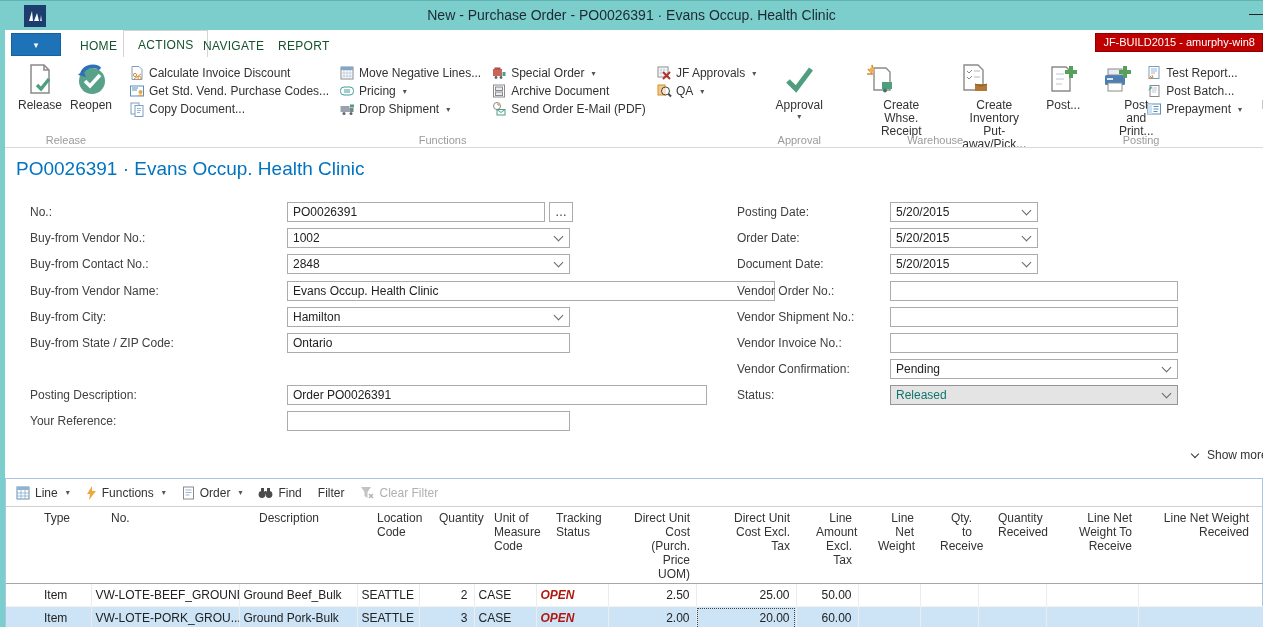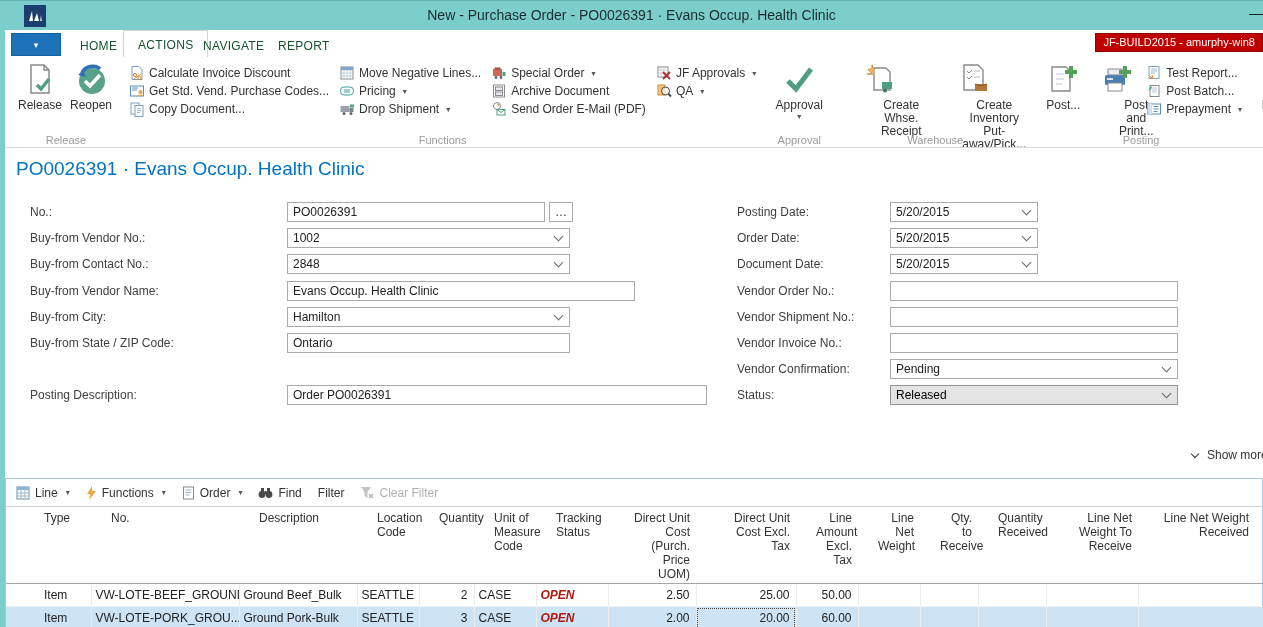--- a/index.html
+++ b/index.html
@@ -45,21 +45,21 @@
 
   
   .page-title { position:absolute; left:16px; top:158px; font-size:19px; color:#0074c1; }
   .frow { position:absolute; left:0; width:100%; height:22px; }
   .flabel { position:absolute; left:30px; top:3px; font-size:12px; color:#404040; }
   .flabel.r2 { left:737px; }
   .fwrap { position:absolute; top:0; height:20px; }
   .fin { width:100%; height:20px; border:1px solid #ababab; font-family:"Liberation Sans",sans-serif;
     font-size:12px; padding:0 5px; color:#222; background:#fff; }
   .fin.num { text-align:right; }
-  .fin:disabled, .fin.disabled { background:#e4e4e4; border-color:#949494; color:#000000; }
+  .fin:disabled, .fin.disabled { background:#e4e4e4; border-color:#949494; color:#0f766e; }
   .dd::after { content:""; position:absolute; right:8px; top:5px; width:6px; height:6px;
     border-right:1.6px solid #666; border-bottom:1.6px solid #666; transform:rotate(45deg); pointer-events:none; }
   .assist { position:absolute; left:549px; top:0; width:24px; height:20px; border:1px solid #ababab;
     background:#fff; font-size:12px; line-height:14px; color:#333; cursor:pointer; }
   .show-more { position:absolute; left:1192px; top:448px; font-size:12px; color:#333; white-space:nowrap; cursor:pointer; }
   .show-more .ch { display:inline-block; width:6px; height:6px; border-right:1.6px solid #333;
     border-bottom:1.6px solid #333; transform:rotate(45deg); margin-right:9px; position:relative; top:-2px; }
 
   
   .lines-panel { position:absolute; left:5px; right:0; top:478px; bottom:0; background:#fff;
@@ -358,33 +358,37 @@
   <div class="frow" style="top:228px">
     <span class="flabel">Buy-from Vendor No.:</span>
     <span class="fwrap dd" style="left:287px;width:283px"><input class="fin" value="1002" style=""></span>
   </div>
   <div class="frow" style="top:254px">
     <span class="flabel">Buy-from Contact No.:</span>
     <span class="fwrap dd" style="left:287px;width:283px"><input class="fin" value="2848" style=""></span>
   </div>
   <div class="frow" style="top:281px">
     <span class="flabel">Buy-from Vendor Name:</span>
-    <span class="fwrap" style="left:287px;width:348px"><input class="fin" value="Evans Occup. Health Clinic" style=""></span>
+    <span class="fwrap" style="left:287px;width:488px"><input class="fin" value="Evans Occup. Health Clinic" style=""></span>
   </div>
   <div class="frow" style="top:333px">
     <span class="flabel">Buy-from State / ZIP Code:</span>
     <span class="fwrap" style="left:287px;width:283px"><input class="fin" value="Ontario" style=""></span>
   </div>
   <div class="frow" style="top:307px">
     <span class="flabel">Buy-from City:</span>
     <span class="fwrap dd" style="left:287px;width:283px"><input class="fin" value="Hamilton" style=""></span>
   </div>
   <div class="frow" style="top:385px">
     <span class="flabel">Posting Description:</span>
     <span class="fwrap" style="left:287px;width:420px"><input class="fin" value="Order PO0026391" style=""></span>
+  </div>
+  <div class="frow" style="top:411px">
+    <span class="flabel">Your Reference:</span>
+    <span class="fwrap" style="left:287px;width:283px"><input class="fin" value="" style=""></span>
   </div>
 
   <div class="frow" style="top:202px">
     <span class="flabel r2">Posting Date:</span>
     <span class="fwrap dd" style="left:890px;width:148px"><input class="fin" value="5/20/2015" style=""></span>
   </div>
   <div class="frow" style="top:228px">
     <span class="flabel r2">Order Date:</span>
     <span class="fwrap dd" style="left:890px;width:148px"><input class="fin" value="5/20/2015" style=""></span>
   </div>

